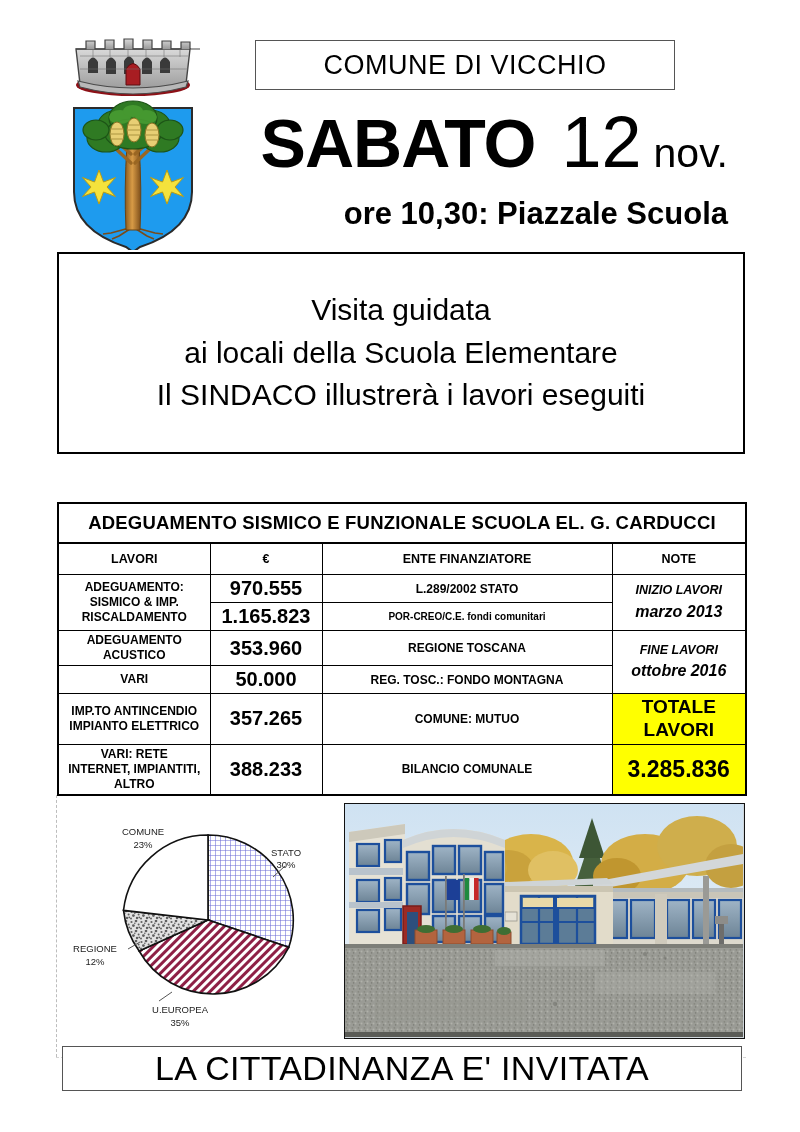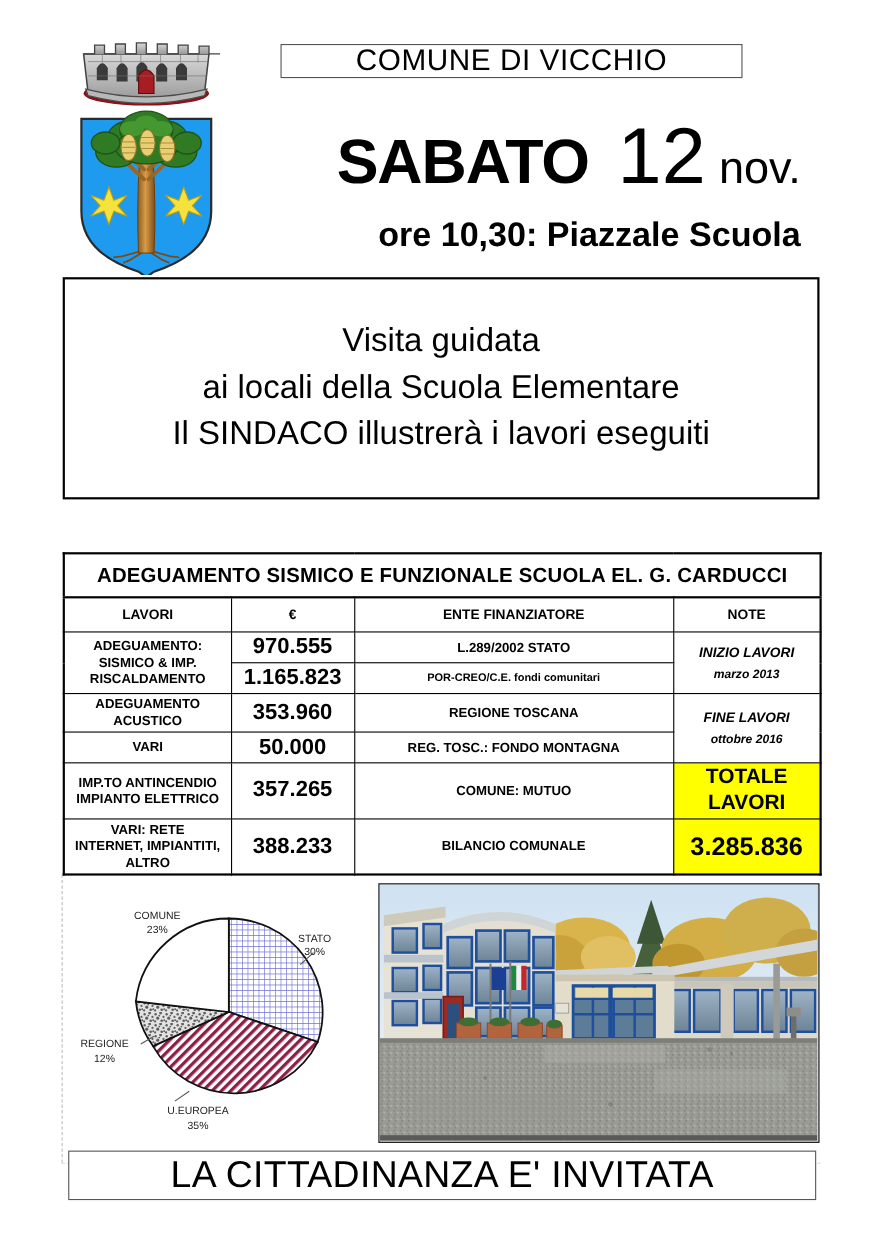--- a/index.html
+++ b/index.html
@@ -14,31 +14,31 @@
            border-left:1px dashed #bdbdbd;}
   .guide-h{position:absolute;left:56px;top:1057px;width:690px;height:0;
            border-top:1px dashed #d5d5d5;}
 
   
   #crest{left:58px;top:22px;width:150px;height:228px;}
   #crest svg{display:block;width:150px;height:228px;}
 
   
   #comune-box{
-    left:255px;top:40px;width:420px;height:31px;
+    left:255px;top:40px;width:420px;height:50px;
     border:1.5px solid #555;box-sizing:border-box;
     display:flex;align-items:center;justify-content:center;background:#fff;
   }
   #comune-box .txt{font-size:27px;letter-spacing:.5px;white-space:nowrap;}
 
   
   #dateline{left:215px;top:106px;width:545px;height:70px;
             display:flex;align-items:baseline;justify-content:flex-end;
             padding-right:32px;box-sizing:border-box;}
-  #dateline .sabato{font-size:57px;font-weight:bold;letter-spacing:-1px;line-height:1;}
+  #dateline .sabato{font-size:68px;font-weight:bold;letter-spacing:-1px;line-height:1;}
   #dateline .twelve{font-size:72px;font-weight:normal;line-height:1;margin-left:26px;}
   #dateline .nov{font-size:41px;font-weight:normal;line-height:1;margin-left:12px;}
 
   #ora{left:215px;top:196px;width:545px;text-align:right;padding-right:32px;
        box-sizing:border-box;font-size:31px;font-weight:bold;}
 
   
   #visit-box{
     left:57px;top:252px;width:688px;height:202px;
     border:2px solid #000;box-sizing:border-box;background:#fff;
@@ -54,21 +54,21 @@
   #works-table td{border:1.5px solid #000;text-align:center;vertical-align:middle;
                   padding:2px 3px;}
   #works-table .title-cell{font-size:18.5px;font-weight:bold;height:34px;
                            letter-spacing:.2px;border-bottom:2.5px solid #000;}
   #works-table .hdr{font-size:12.5px;font-weight:bold;height:26px;}
   #works-table .lavori{font-size:12px;font-weight:bold;line-height:1.25;}
   #works-table .euro{font-size:20px;font-weight:bold;}
   #works-table .ente{font-size:12px;font-weight:bold;}
   #works-table .ente.small{font-size:10px;}
   #works-table .note{font-size:12.5px;font-weight:bold;line-height:1.5;font-style:italic;}
-  #works-table .note .sub{font-size:11px;font-weight:bold;margin-top:40px;}
+  #works-table .note .sub{font-size:16px;font-weight:bold;margin-top:40px;}
   #works-table .tot-label{background:#FFFF00;font-size:19px;font-weight:bold;
                           line-height:1.2;}
   #works-table .tot-value{background:#FFFF00;font-size:23px;font-weight:bold;}
   .col-a{width:152px;} .col-b{width:112px;} .col-c{width:290px;} .col-d{width:134px;}
 
   
   #chart{left:60px;top:800px;width:278px;height:243px;}
   #chart svg{display:block;}
   .pie-lbl{font-family:"Liberation Sans",sans-serif;font-size:9.5px;fill:#222;}
 

